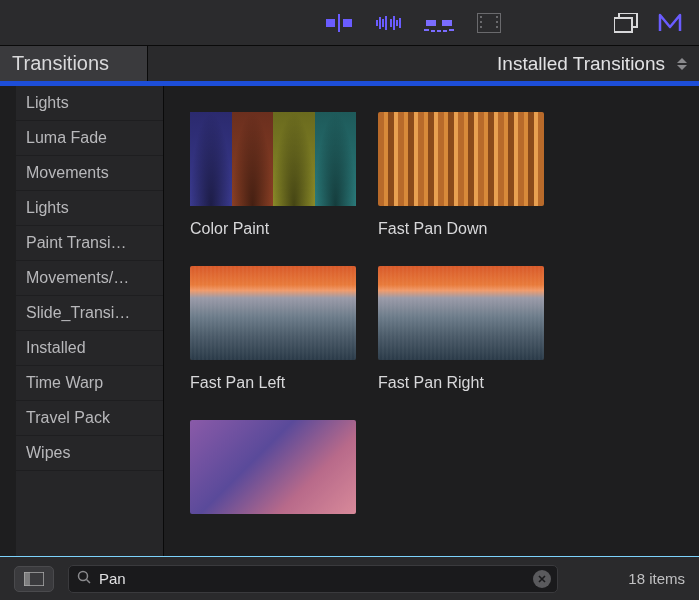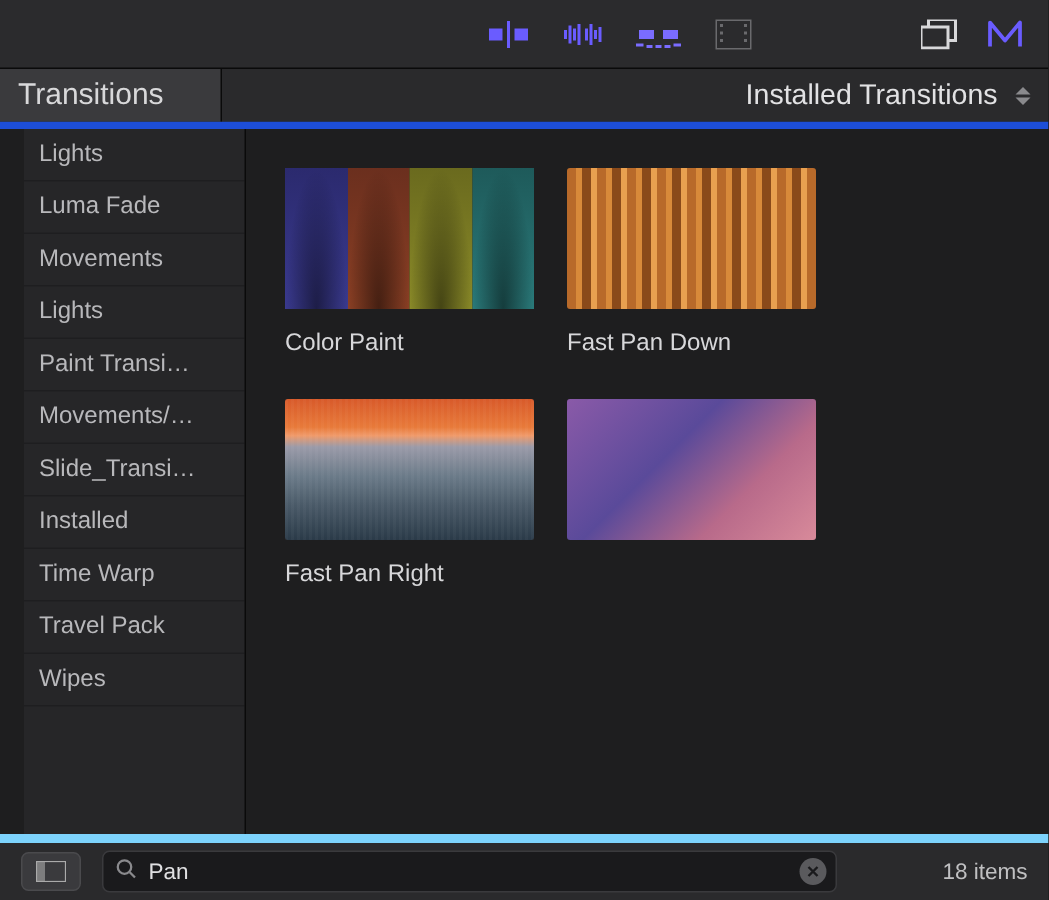--- a/index.html
+++ b/index.html
@@ -150,21 +150,21 @@
     background: repeating-linear-gradient(90deg, rgba(255,255,255,0.03) 0 2px, transparent 2px 4px);
   }
   .th-partial {
     background: linear-gradient(135deg, #8a5aa8, #5a4a9a 40%, #b86a8a 70%, #d88a9a);
     filter: blur(0.5px);
   }
 
   .footer {
     height: 44px;
     background: #2a2a2c;
-    border-top: 6px solid #7dd3fc;
+    border-top: 1px solid #7dd3fc;
     display: flex;
     align-items: center;
     padding: 0 14px;
     gap: 14px;
   }
   .footer-btn {
     width: 40px; height: 26px;
     background: #3a3a3d;
     border: 1px solid #4a4a4d;
     border-radius: 5px;
@@ -305,20 +305,24 @@
           <div></div>
           <div></div>
         </div>
         <div class="thumb-label">Color Paint</div>
       </div>
       <div class="thumb-item">
         <div class="thumb th-fastdown"></div>
         <div class="thumb-label">Fast Pan Down</div>
       </div>
       <div class="thumb-item">
+        <div class="thumb th-fastleft"></div>
+        <div class="thumb-label">Fast Pan Left</div>
+      </div>
+      <div class="thumb-item">
         <div class="thumb th-fastright"></div>
         <div class="thumb-label">Fast Pan Right</div>
       </div>
       <div class="thumb-item">
         <div class="thumb th-partial"></div>
       </div>
     </div>
 </div>
 
 <div class="footer">

